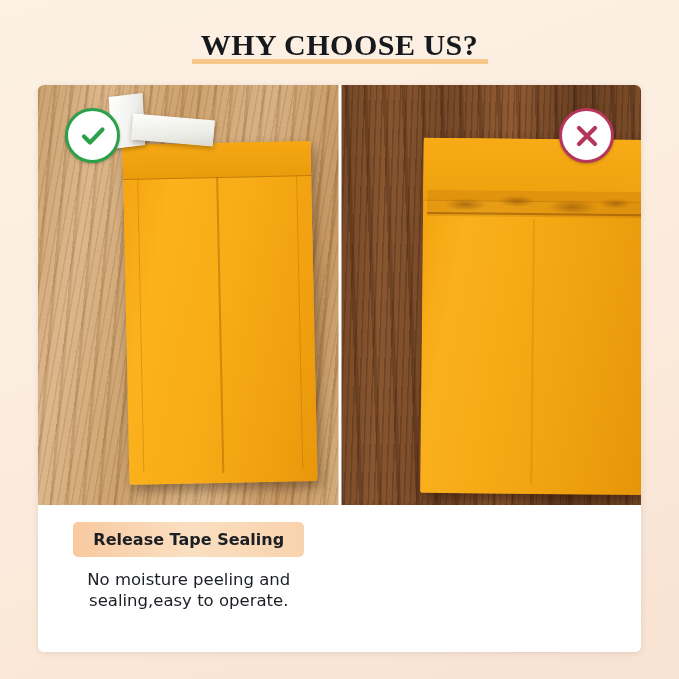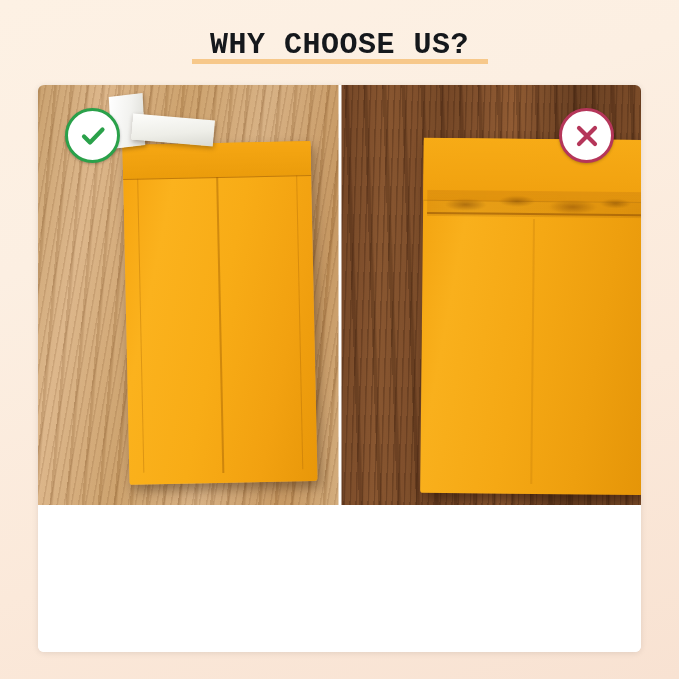--- a/index.html
+++ b/index.html
@@ -28,21 +28,21 @@
     width: 679px;
     text-align: center;
   }
   .title {
     display: inline-block;
     position: relative;
     font-size: 30px;
     font-weight: bold;
     letter-spacing: 0.5px;
     color: #15181c;
-    font-family: Liberation Mono, monospace;
+    font-family: Liberation Serif, serif;
     padding: 0 4px 4px 4px;
   }
   .title-underline {
     position: absolute;
     left: 6px;
     right: 6px;
     bottom: -2px;
     height: 5px;
     background: #f7c88a;
     z-index: -1;
@@ -357,16 +357,20 @@
           <svg width="26" height="26" viewBox="0 0 26 26" aria-hidden="true">
             <path d="M5 5 L21 21 M21 5 L5 21" fill="none" stroke="#b5365a" stroke-width="4.2" stroke-linecap="round"></path>
           </svg>
         </div>
       </div>
 
       <div class="divider"></div>
     </div>
 
     <div class="labels">
+      <div class="label-col">
+        <div class="pill pill-good">Release Tape Sealing</div>
+        <div class="caption">No moisture peeling and sealing,easy to operate.</div>
+      </div>
     </div>
 
   </div>
 </div>
 
 </body></html>

